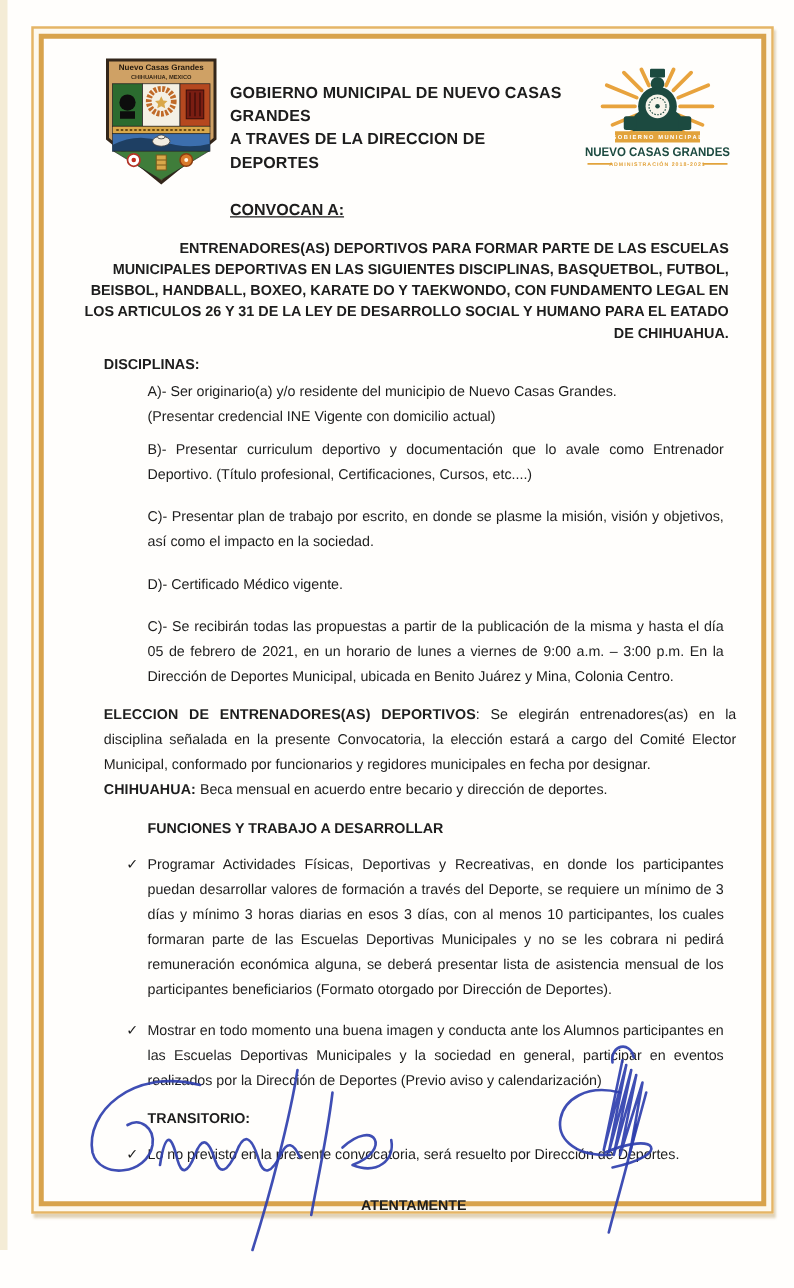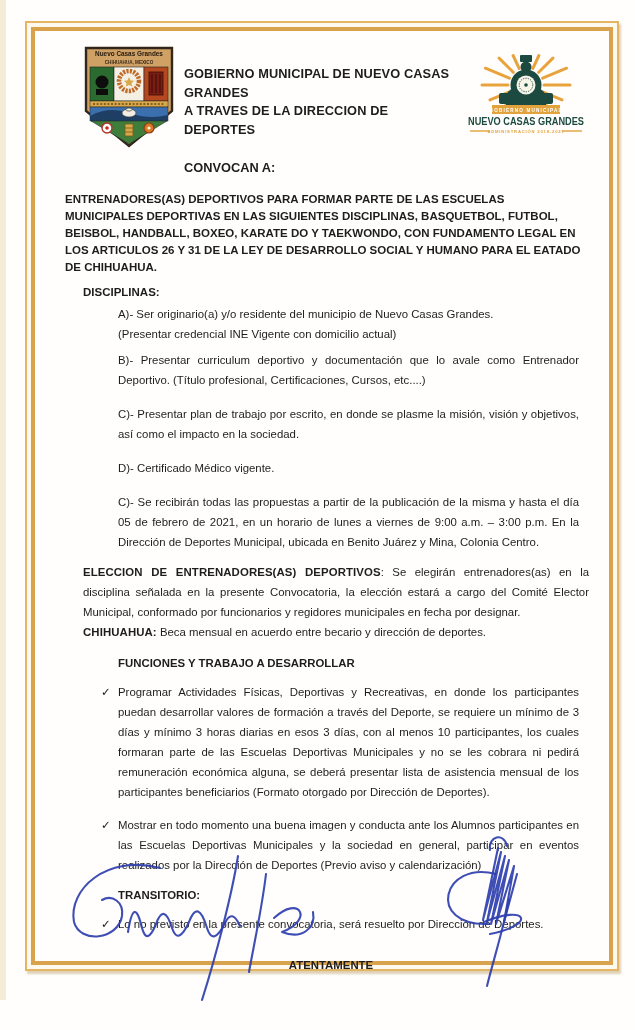--- a/index.html
+++ b/index.html
@@ -13,25 +13,25 @@
     border:2px solid #e5b566;
     box-shadow: inset 0 0 0 4px #fdf9ef, inset 0 0 0 8px #d8a34c, 2px 3px 2px rgba(185,155,95,.45);
   }
   .content{
     position:absolute; left:25px; top:21px; width:594px; height:950px; box-sizing:border-box;
     padding:24px 30px 0 58px;
   }
   .hdr{display:flex; align-items:flex-start;}
   .hdr-center{flex:1; padding:0 6px;}
   .title{font-size:12.8px; font-weight:bold; line-height:1.45; margin-top:20px; letter-spacing:.1px;}
-  .convocan{font-size:12.8px; font-weight:bold; margin-top:21px;}
+  .convocan{font-size:12.8px; font-weight:bold; margin-top:21px;text-decoration:underline;}
   .crest-box{width:95px;}
   .logo-box{width:126px; padding-top:8px;}
   .intro{
-    font-weight:bold; font-size:11.5px; line-height:17px; text-align:left;
+    font-weight:bold; font-size:11.5px; line-height:17px; text-align:right;
     margin:16px 6px 0 -18px;
   }
   .lineamientos{text-align:center; font-size:11.2px; margin:9px 0 0 -18px;}
   .sec-label{font-weight:bold; font-size:11.5px; margin-top:10px;}
   .indent{margin-left:35px; margin-right:10px;}
   .req-item{font-size:11.4px; line-height:20px; margin:6px 0 0 0; text-align:justify; white-space:pre-line;}
   .para{font-size:11.4px; line-height:20px; text-align:justify; margin:7px 0 0 0;}
   .para b{letter-spacing:.1px;}
   .funciones{font-weight:bold; font-size:11.4px; margin:15px 0 0 35px;}
   ul.checks{list-style:none; margin:12px 10px 0 20px; padding:0;}

